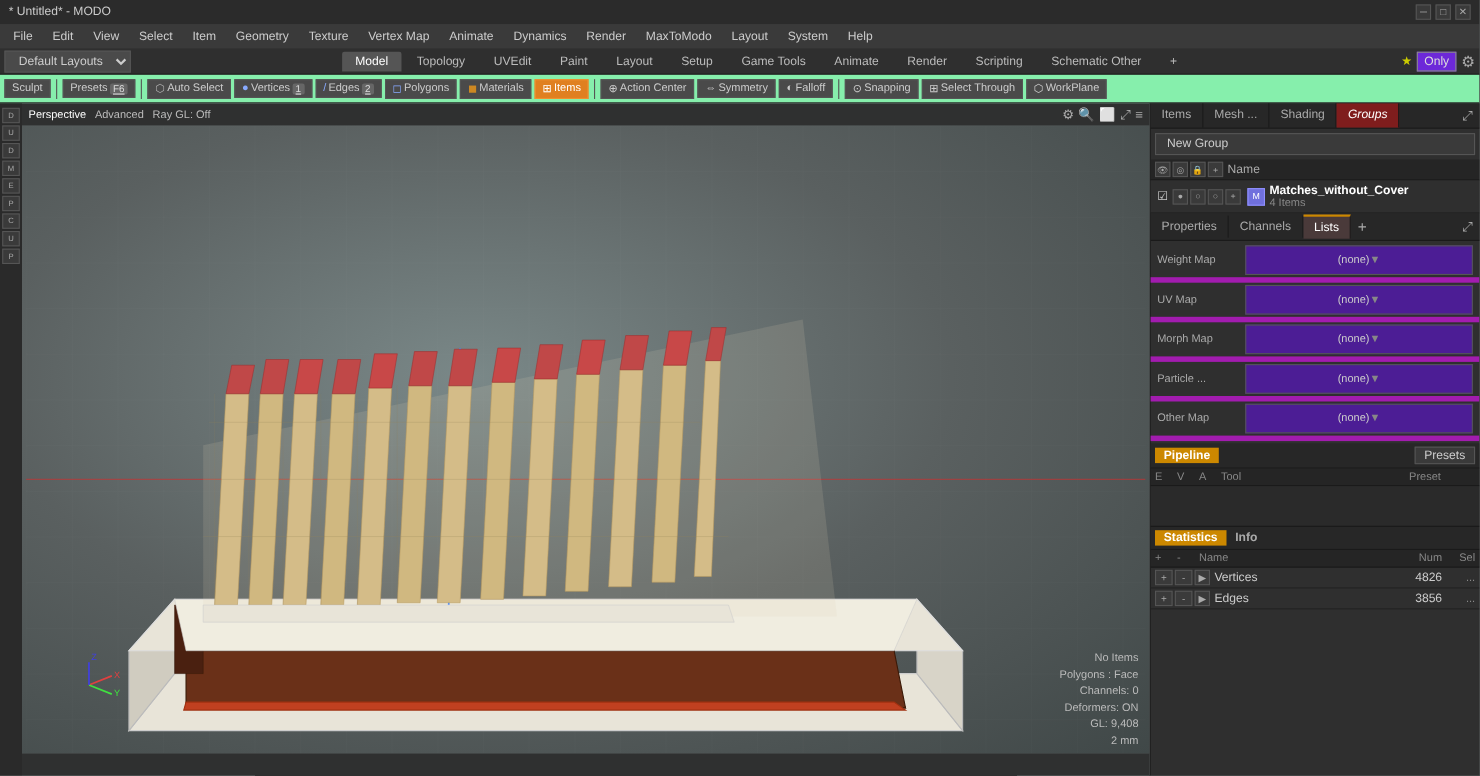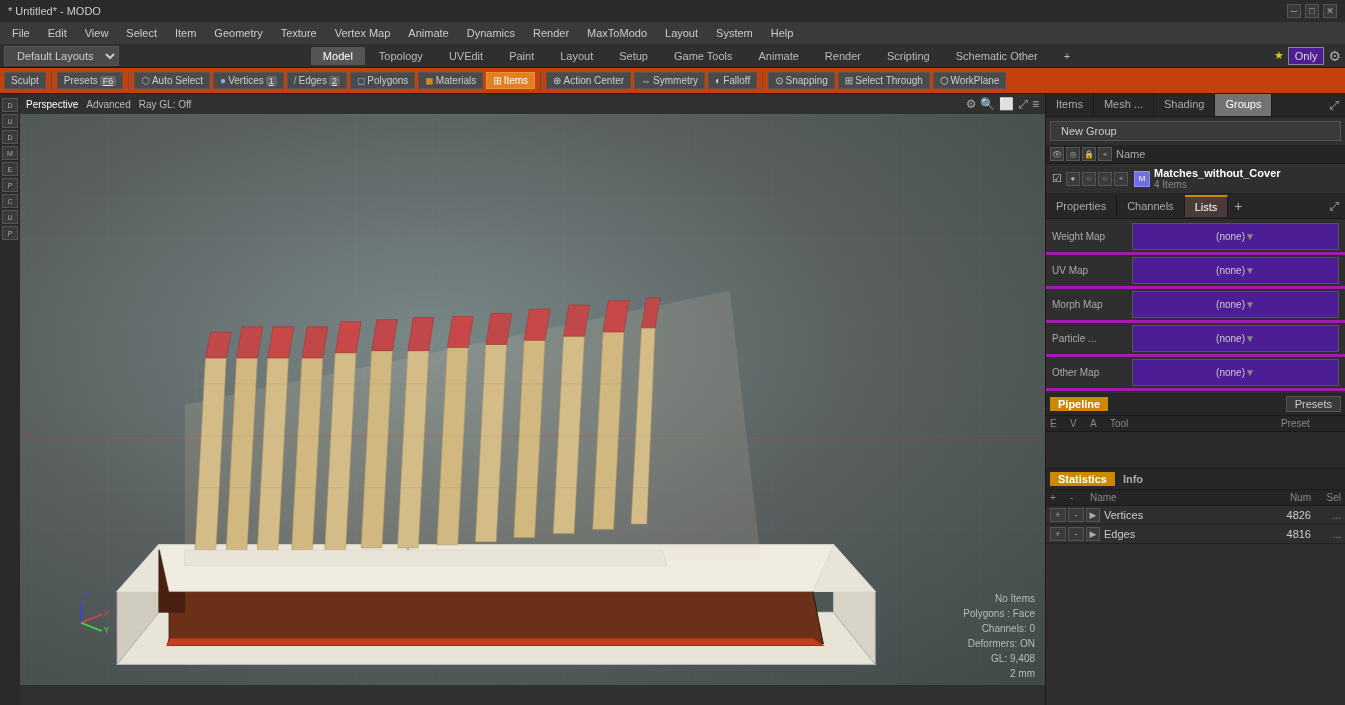--- a/index.html
+++ b/index.html
@@ -69,34 +69,34 @@
       font-size: 11px;
       border-radius: 2px 2px 0 0;
       text-align: center;
     }
     .ltab.active { background: #555; color: #fff; }
     .layout-tab-right {
       display: flex; align-items: center; gap: 4px;
       margin-left: auto;
     }
     .only-btn {
-      background: #4c1d95;
+      background: #6d28d9;
       color: #ddd;
       border: 1px solid #888;
       padding: 2px 6px;
       font-size: 11px;
       cursor: pointer;
     }
     .gear-btn {
       color: #aaa; cursor: pointer; font-size: 14px;
     }
 
     
     #toolbar {
-      background: #c2410c;
+      background: #86efac;
       height: 26px;
       display: flex;
       align-items: center;
       padding: 0 4px;
       gap: 3px;
       border-bottom: 1px solid #222;
     }
     .tb-btn {
       background: #4a4a4a;
       color: #ccc;
@@ -223,21 +223,21 @@
       background: #272727;
       border-bottom: 1px solid #1a1a1a;
     }
     .rp-tab {
       padding: 4px 10px;
       cursor: pointer;
       font-size: 11px;
       color: #aaa;
       border-right: 1px solid #1a1a1a;
     }
-    .rp-tab.active { background: #737373; color: #fff; }
+    .rp-tab.active { background: #7f1d1d; color: #fff; font-style: italic; }
     .rp-tab-spacer { flex: 1; }
     .rp-tab-icon { color: #aaa; padding: 4px 6px; cursor: pointer; font-size: 12px; }
 
     .rp-new-group-btn {
       background: #3a3a3a;
       color: #ccc;
       border: 1px solid #555;
       padding: 3px 10px;
       font-size: 11px;
       cursor: pointer;
@@ -291,21 +291,21 @@
     }
     .rp-prop-tab.active { background: #4a3a3a; color: #fff; border-top: 2px solid #cc8800; }
     .rp-prop-tab-add { color: #aaa; padding: 4px 6px; cursor: pointer; font-size: 14px; }
     .rp-prop-expand { margin-left: auto; color: #aaa; cursor: pointer; font-size: 12px; padding: 4px 6px; }
 
     .rp-map-rows { padding: 2px 0; }
     .rp-map-row {
       display: flex;
       align-items: center;
       padding: 2px 6px;
-      border-bottom: 3px solid #a21caf;
+      border-bottom: 5px solid #a21caf;
     }
     .rp-map-label { width: 80px; color: #aaa; font-size: 10px; }
     .rp-map-value {
       flex: 1;
       background: #4c1d95;
       border: 1px solid #555;
       color: #ccc;
       font-size: 10px;
       padding: 7px 4px;
       display: flex; align-items: center; justify-content: center;
@@ -784,18 +784,18 @@
       <div class="rp-stats-item-name">Vertices</div>
       <div class="rp-stats-num-val">4826</div>
       <div class="rp-stats-dots">...</div>
     </div>
 
     <div class="rp-stats-row">
       <div class="rp-stats-btn">+</div>
       <div class="rp-stats-btn">-</div>
       <div class="rp-stats-expand">▶</div>
       <div class="rp-stats-item-name">Edges</div>
-      <div class="rp-stats-num-val">4816</div>
+      <div class="rp-stats-num-val">3856</div>
       <div class="rp-stats-dots">...</div>
     </div>
 
   </div>
 </div>
 
 </body></html>

